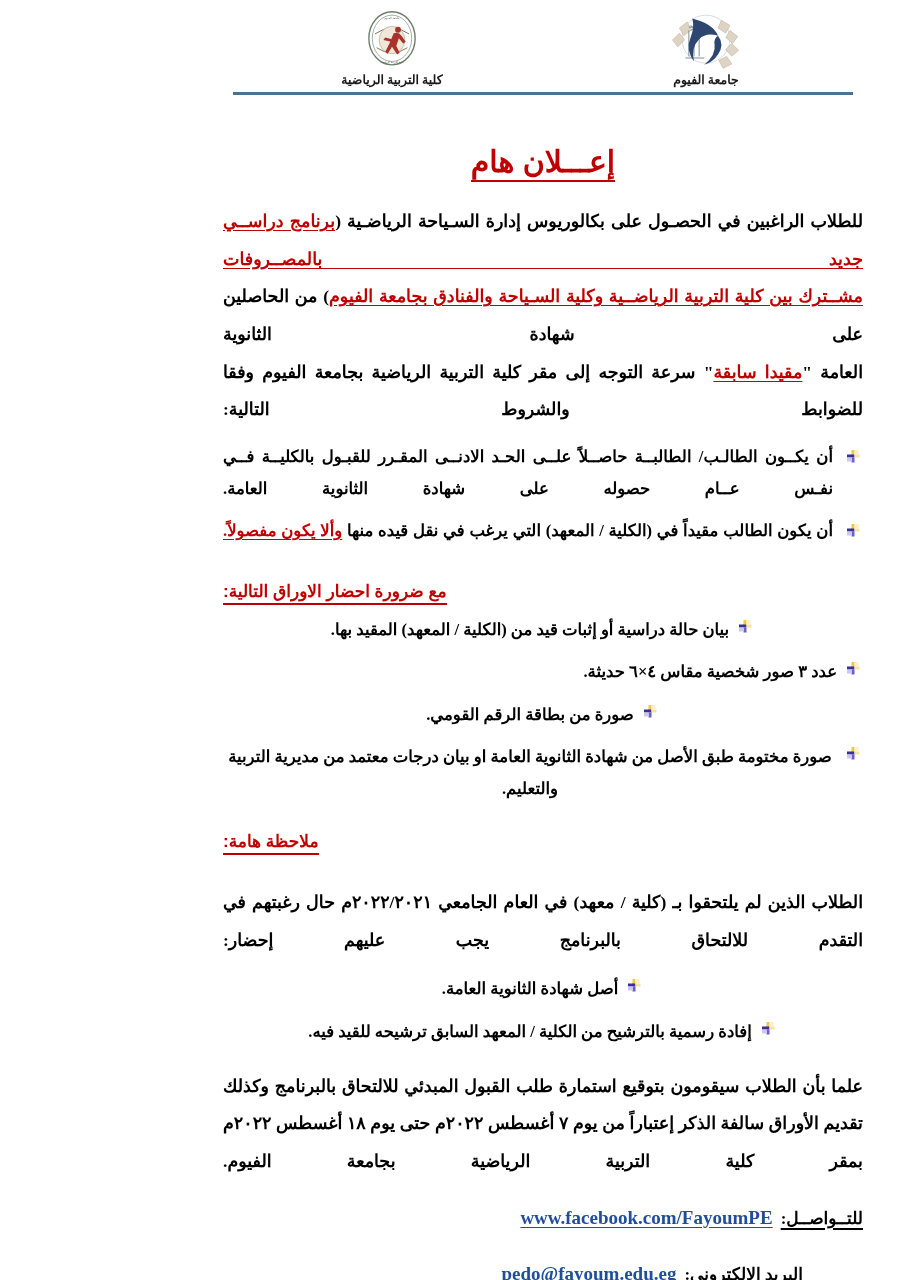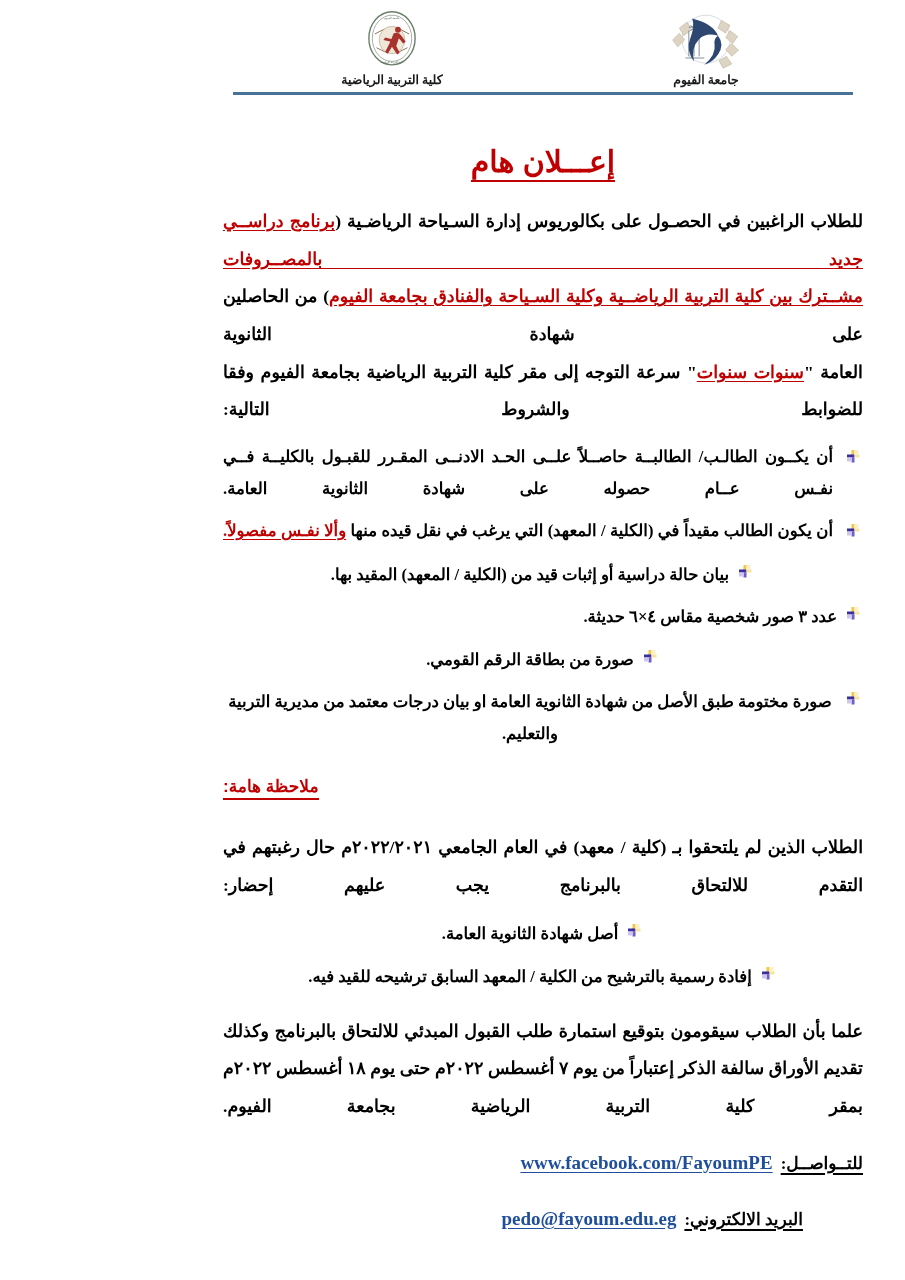--- a/index.html
+++ b/index.html
@@ -235,21 +235,21 @@
 
   <p class="para intro">
     <span>للطلاب الراغبين في الحصـول على بكالوريوس إدارة السـياحة الرياضـية (</span><span class="red-u">برنامج دراســي جديد بالمصــروفات</span>
   </p>
 
   <p class="para">
     <span class="red-u">مشــترك بين كلية التربية الرياضــية وكلية السـياحة والفنادق بجامعة الفيوم</span><span>) من الحاصلين على شهادة الثانوية</span>
   </p>
 
   <p class="para">
-    <span>العامة "</span><span class="red-u">سنوات سنوات</span><span>" سرعة التوجه إلى مقر كلية التربية الرياضية بجامعة الفيوم وفقا للضوابط والشروط التالية:</span>
+    <span>العامة "</span><span class="red-u">مقيدا سابقة</span><span>" سرعة التوجه إلى مقر كلية التربية الرياضية بجامعة الفيوم وفقا للضوابط والشروط التالية:</span>
   </p>
 
   <ul class="bullets justified">
     <li>
       <svg class="bullet-marker" viewBox="0 0 14 14" xmlns="http://www.w3.org/2000/svg">
         <rect x="4.5" y="0" width="3" height="5" fill="#f2c744"></rect>
         <rect x="0" y="4.5" width="5" height="3" fill="#3a2f9e"></rect>
         <rect x="4.5" y="4.5" width="3" height="3" fill="#3a2f9e"></rect>
         <rect x="7.5" y="4.5" width="5" height="3" fill="#f7e3a0"></rect>
         <rect x="4.5" y="7.5" width="3" height="5" fill="#6b5fc9"></rect>
@@ -261,24 +261,27 @@
     <li>
       <svg class="bullet-marker" viewBox="0 0 14 14" xmlns="http://www.w3.org/2000/svg">
         <rect x="4.5" y="0" width="3" height="5" fill="#f2c744"></rect>
         <rect x="0" y="4.5" width="5" height="3" fill="#3a2f9e"></rect>
         <rect x="4.5" y="4.5" width="3" height="3" fill="#3a2f9e"></rect>
         <rect x="7.5" y="4.5" width="5" height="3" fill="#f7e3a0"></rect>
         <rect x="4.5" y="7.5" width="3" height="5" fill="#6b5fc9"></rect>
         <rect x="7.5" y="0" width="4" height="5" fill="#fbf0c8"></rect>
         <rect x="0" y="7.5" width="5" height="4" fill="#cfc6ee"></rect>
       </svg>
-      <span>أن يكون الطالب مقيداً في (الكلية / المعهد) التي يرغب في نقل قيده منها </span><span class="red-u">وألا نفـس مفصولاً.</span>
+      <span>أن يكون الطالب مقيداً في (الكلية / المعهد) التي يرغب في نقل قيده منها </span><span class="red-u">وألا يكون مفصولاً.</span>
     </li>
   </ul>
 
+  <div class="section-head first">
+    <span>مع ضرورة احضار الاوراق التالية:</span>
+  </div>
 
   <ul class="bullets centered">
     <li style="text-align:center; padding-right:0;">
       <span style="position:relative; padding-right:26px; display:inline-block;">
         <svg class="bullet-marker" style="top:6px;" viewBox="0 0 14 14" xmlns="http://www.w3.org/2000/svg">
           <rect x="4.5" y="0" width="3" height="5" fill="#f2c744"></rect>
           <rect x="0" y="4.5" width="5" height="3" fill="#3a2f9e"></rect>
           <rect x="4.5" y="4.5" width="3" height="3" fill="#3a2f9e"></rect>
           <rect x="7.5" y="4.5" width="5" height="3" fill="#f7e3a0"></rect>
           <rect x="4.5" y="7.5" width="3" height="5" fill="#6b5fc9"></rect>

